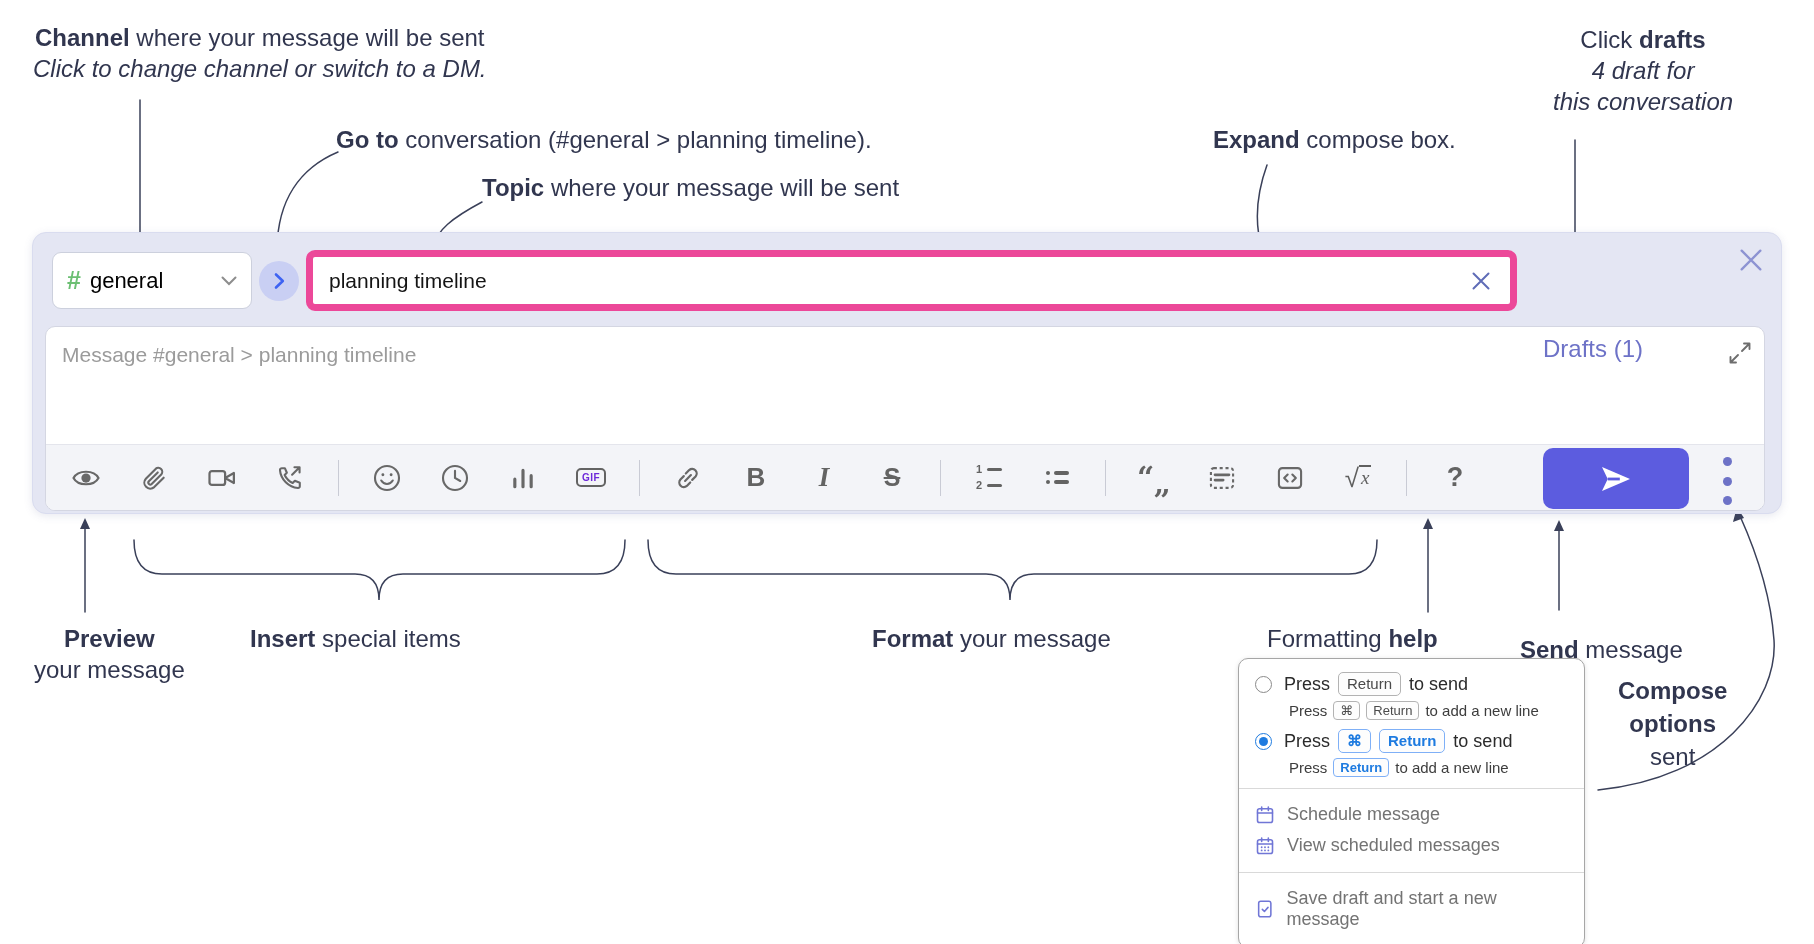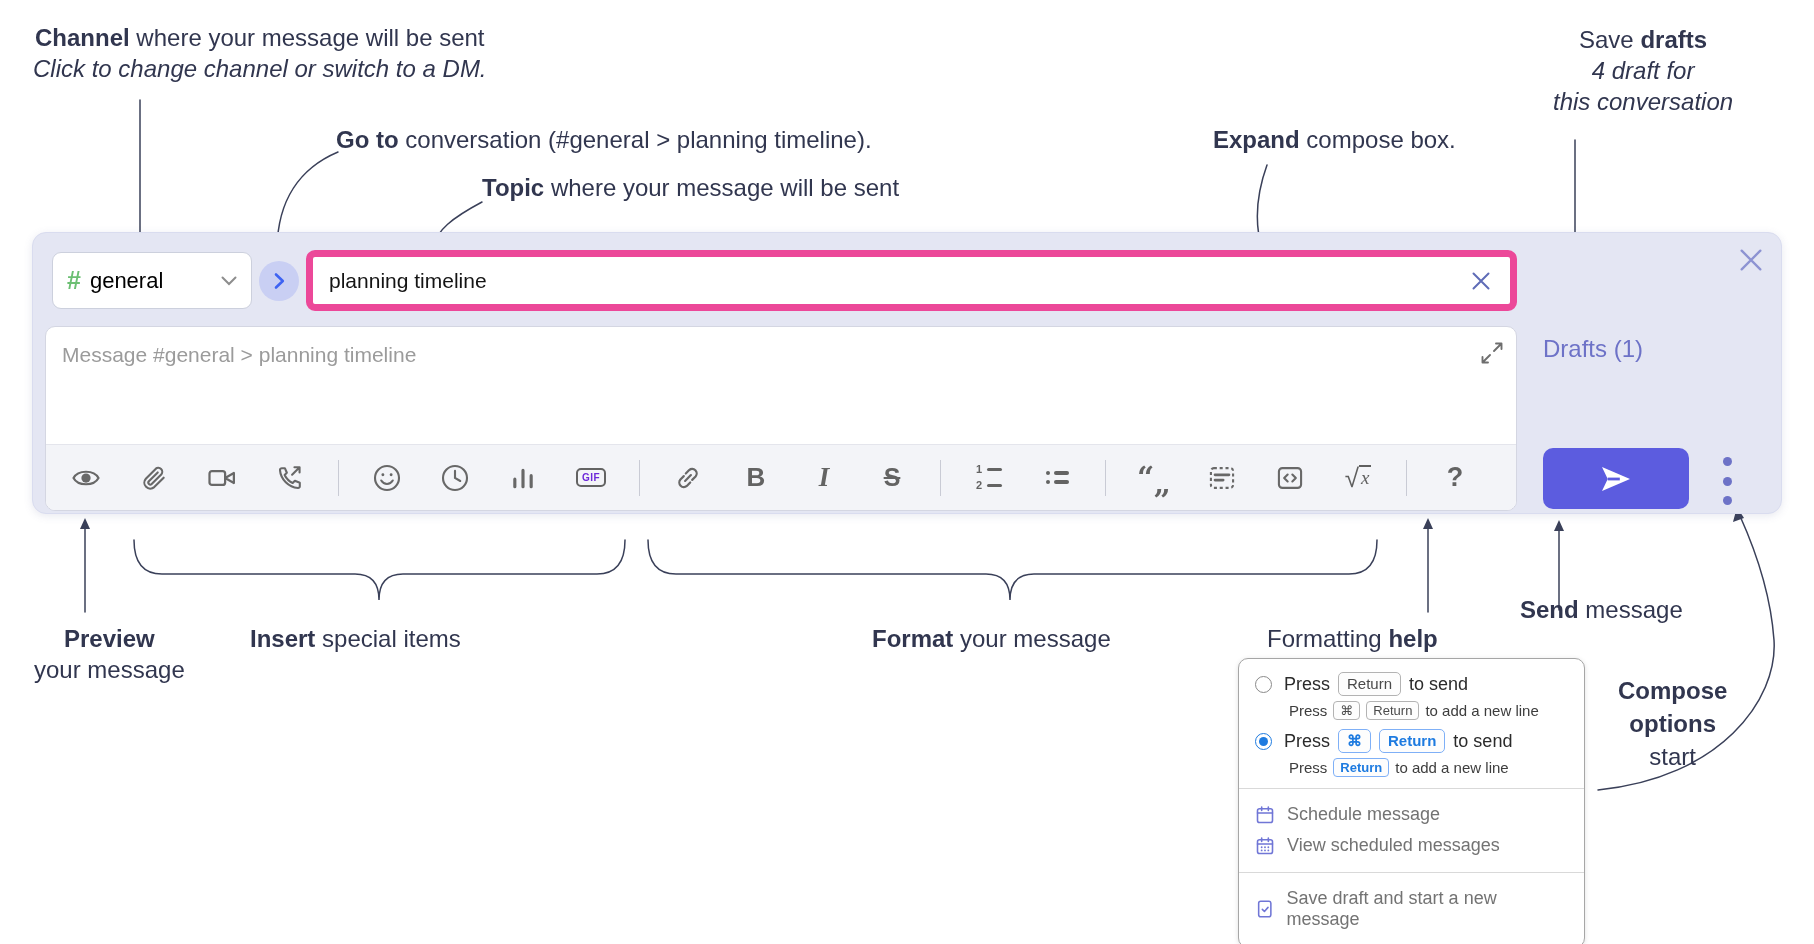--- a/index.html
+++ b/index.html
@@ -19,21 +19,21 @@
         border:1px solid #ccd0dd;border-radius:9px;display:flex;align-items:center;
         padding:0 14px;box-sizing:border-box;gap:9px;cursor:pointer;}
   .pill .hash{color:#6cbf73;font-size:25px;font-weight:700;}
   .pill .cname{color:#000000;font-size:22px;flex:1;}
   .gobtn{position:absolute;left:226px;top:28px;width:40px;height:40px;border-radius:50%;
          background:#c9cff3;display:flex;align-items:center;justify-content:center;cursor:pointer;}
   .topicbox{position:absolute;left:273px;top:17px;width:1211px;height:61px;background:#fff;
             border:7px solid #ec4899;border-radius:9px;display:flex;align-items:center;
             box-sizing:border-box;padding:0 14px;}
   .topicbox input{flex:1;border:none;outline:none;font-family:inherit;font-size:21px;color:#141414;background:transparent;}
-  .whitebox{position:absolute;left:12px;top:93px;width:1472px;height:185px;background:#fff;
+  .whitebox{position:absolute;left:12px;top:93px;width:1720px;height:185px;background:#fff;
             border:1px solid #d4d6e2;border-radius:10px;box-sizing:border-box;overflow:hidden;}
   .msgarea{position:relative;width:100%;height:118px;}
   .msgarea textarea{width:100%;height:100%;border:none;outline:none;resize:none;background:transparent;
             font-family:inherit;font-size:21px;color:#141414;padding:16px 46px 0 16px;box-sizing:border-box;}
   .msgarea textarea::placeholder{color:#9b9b9b;}
   .tbar{position:absolute;left:0;bottom:0;width:100%;height:66px;background:#f3f4f8;
         border-top:1px solid #e4e5ec;display:flex;align-items:center;padding-left:20px;
         box-sizing:border-box;gap:28px;}
   .tcell{width:40px;height:40px;display:flex;align-items:center;justify-content:center;
          flex:0 0 auto;cursor:pointer;color:#686868;}
@@ -117,21 +117,21 @@
   <div class="abs ann" style="left:336px;top:124px;">
     <span class="b">Go to</span><span> conversation (#general &gt; planning timeline).</span>
   </div>
   <div class="abs ann" style="left:482px;top:172px;">
     <span class="b">Topic</span><span> where your message will be sent</span>
   </div>
   <div class="abs ann" style="left:1213px;top:124px;">
     <span class="b">Expand</span><span> compose box.</span>
   </div>
   <div class="abs ann" style="left:1553px;top:24px;">
-    <div><span>Save </span><span class="b">drafts</span></div>
+    <div><span>Click </span><span class="b">drafts</span></div>
     <div class="i">4 draft for</div>
     <div class="i">this conversation</div>
   </div>
 
   <div class="compose">
 
     <div class="pill">
       <span class="hash">#</span>
       <span class="cname">general</span>
       <svg width="16" height="10" viewBox="0 0 16 10" fill="none" stroke="#8d8d8d" stroke-width="2" stroke-linecap="round">
@@ -311,27 +311,27 @@
   </div>
   <div class="abs ann" style="left:250px;top:623px;">
     <span class="b">Insert</span><span> special items</span>
   </div>
   <div class="abs ann" style="left:872px;top:623px;">
     <span class="b">Format</span><span> your message</span>
   </div>
   <div class="abs ann" style="left:1267px;top:623px;">
     <span>Formatting </span><span class="b">help</span>
   </div>
-  <div class="abs ann" style="left:1520px;top:594px;">
+  <div class="abs ann" style="left:1520px;top:634px;">
     <span class="b">Send</span><span> message</span>
   </div>
   <div class="abs ann" style="left:1618px;top:674px;line-height:33px;">
     <div class="b">Compose</div>
     <div class="b">options</div>
-    <div>start</div>
+    <div>sent</div>
   </div>
 
   <div class="popup">
     <div class="prow">
       <span class="radio"></span>
       <span>Press</span>
       <span class="kbd">Return</span>
       <span>to send</span>
     </div>
     <div class="psub">

